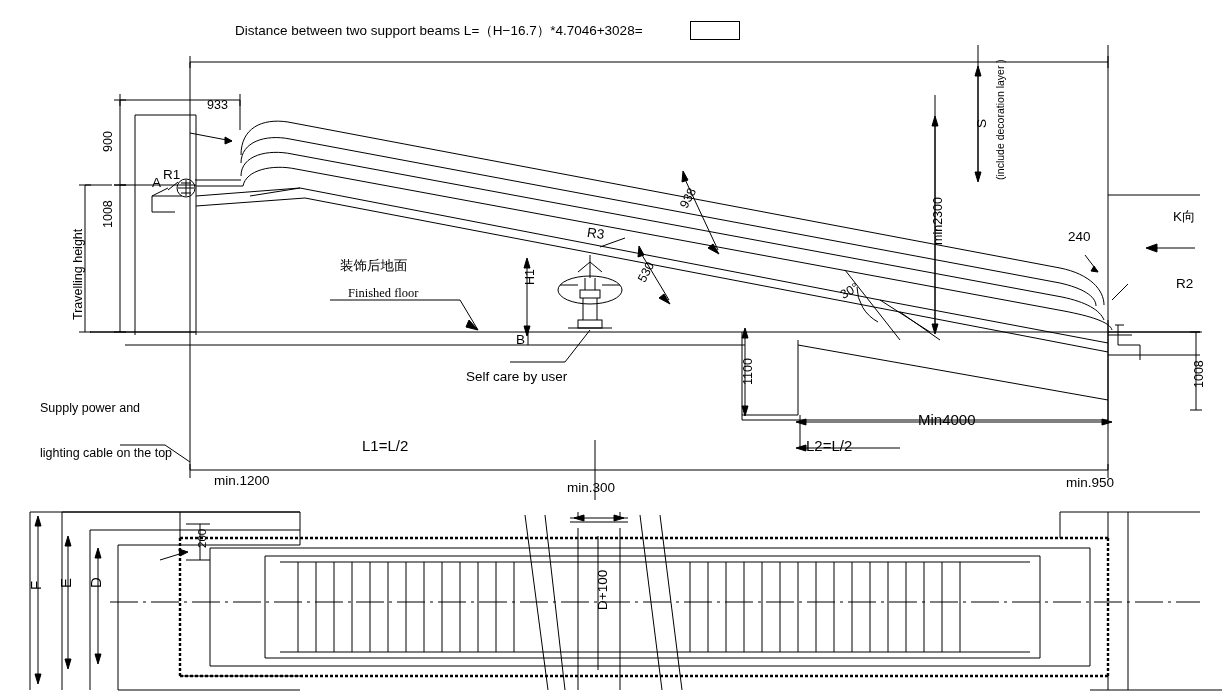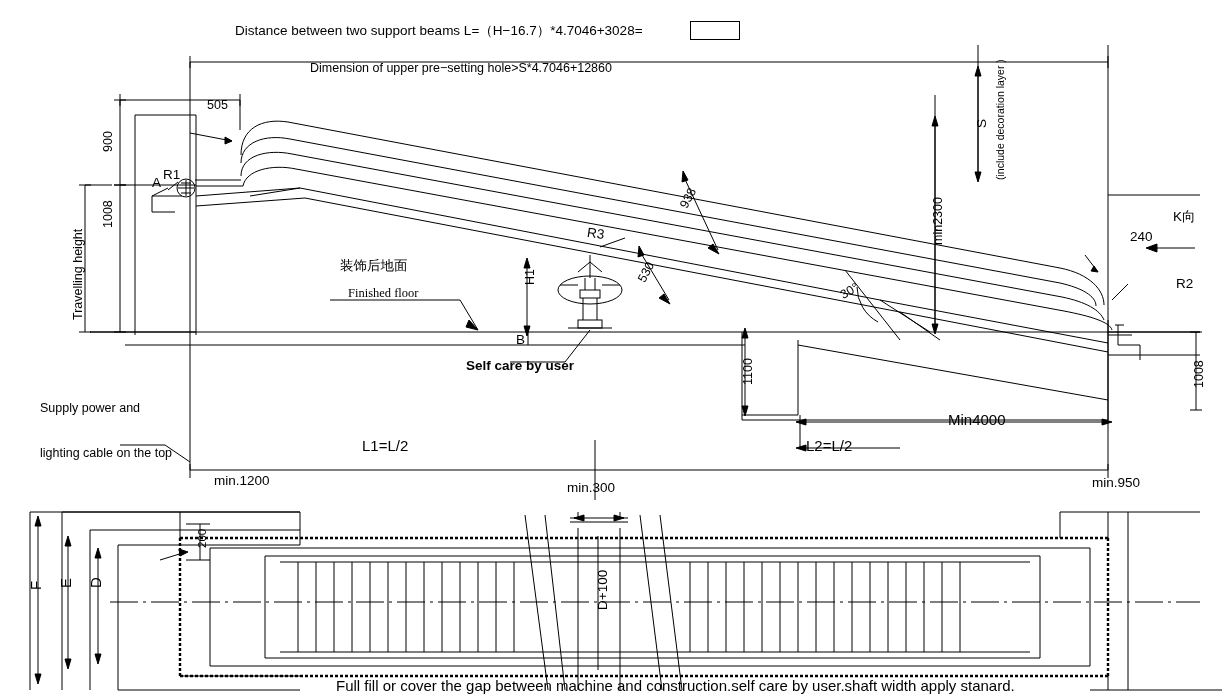--- a/index.html
+++ b/index.html
@@ -393,23 +393,22 @@
       <g>
         <line x1="160" y1="560" x2="186" y2="552"></line>
         <path d="M 179 549 L 188 552 L 180 556 Z" fill="#000"></path>
       </g>
     </g>
   </svg>
 
   <div class="lbl f13" style="left:235px; top:24px;">Distance between two support beams L=（H−16.7）*4.7046+3028=</div>
   <div class="box-blank" style="left:690px; top:21px; width:48px; height:17px;"></div>
 
-  <div class="lbl f12" style="left:310px; top:62px;">Dimension of upper pre−setting hole&gt;S*4.7046+12860</div>
-
-  <div class="lbl f12" style="left:207px; top:99px;">505</div>
+
+  <div class="lbl f12" style="left:207px; top:99px;">933</div>
 
   <div class="lbl f12 rot90" style="left:102px; top:152px;">900</div>
 
   <div class="lbl f12 rot90" style="left:102px; top:228px;">1008</div>
 
   <div class="lbl f12 rot90" style="left:72px; top:320px;">Travelling height</div>
 
   <div class="lbl f13" style="left:163px; top:128px;margin-top:40px;">R1</div>
 
   <div class="lbl f13" style="left:1132px; top:277px;margin-left:44px;">R2</div>
@@ -429,52 +428,51 @@
   <div class="lbl f12" style="left:840px; top:285px; transform:rotate(-30deg);">30°</div>
 
   <div class="lbl f12 rot90" style="left:932px; top:245px;">min2300</div>
 
   <div class="lbl f13 rot90" style="left:975px; top:128px;">S</div>
 
   <div class="lbl f10 rot90" style="left:995px; top:180px;">(include decoration layer )</div>
 
   <div class="lbl f13" style="left:1173px; top:210px;">K向</div>
 
-  <div class="lbl f13" style="left:1130px; top:230px;">240</div>
+  <div class="lbl f13" style="left:1068px; top:230px;">240</div>
 
   <div class="lbl f12 rot90" style="left:1193px; top:388px;">1008</div>
 
   <div class="lbl f13" style="left:340px; top:259px;">装饰后地面</div>
 
   <div class="lbl f12" style="left:348px; top:287px;font-family:Liberation Serif, serif;">Finished floor</div>
 
-  <div class="lbl f13" style="left:466px; top:359px;font-weight:bold;">Self care by user</div>
+  <div class="lbl f13" style="left:466px; top:370px;">Self care by user</div>
 
   <div class="lbl f12" style="left:40px; top:402px;">Supply power and</div>
   <div class="lbl f12" style="left:40px; top:447px;">lighting cable on the top</div>
 
   <div class="lbl f12 rot90" style="left:742px; top:385px;">1100</div>
 
-  <div class="lbl f14" style="left:918px; top:412px;margin-left:30px;">Min4000</div>
+  <div class="lbl f14" style="left:918px; top:412px;">Min4000</div>
 
   <div class="lbl f14" style="left:362px; top:438px;">L1=L/2</div>
 
   <div class="lbl f14" style="left:806px; top:438px;">L2=L/2</div>
 
   <div class="lbl f13" style="left:214px; top:474px;">min.1200</div>
 
   <div class="lbl f13" style="left:567px; top:481px;">min.300</div>
 
-  <div class="lbl f13" style="left:1092px; top:476px;">min.950</div>
+  <div class="lbl f13" style="left:1066px; top:476px;">min.950</div>
 
   <div class="lbl f11 rot90" style="left:197px; top:548px;">200</div>
 
   <div class="lbl f13 rot90" style="left:596px; top:610px;">D+100</div>
 
   <div class="lbl f14 rot90" style="left:28px; top:590px;">F</div>
 
   <div class="lbl f14 rot90" style="left:58px; top:588px;">E</div>
 
   <div class="lbl f14 rot90" style="left:88px; top:588px;">D</div>
 
-  <div class="lbl f14" style="left:336px; top:678px;">Full fill or cover the gap between machine and construction.self care by user.shaft width apply stanard.</div>
 
 </div>
 
 </body></html>

